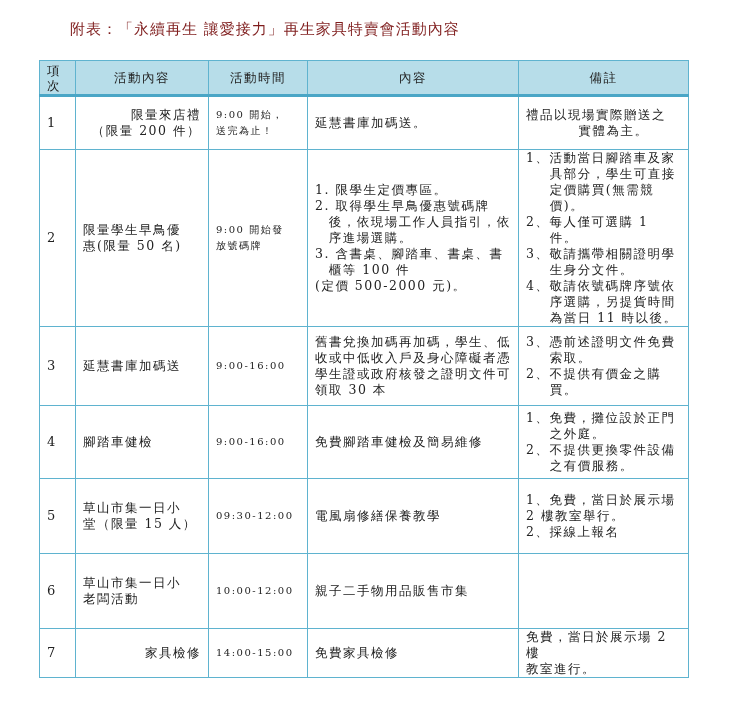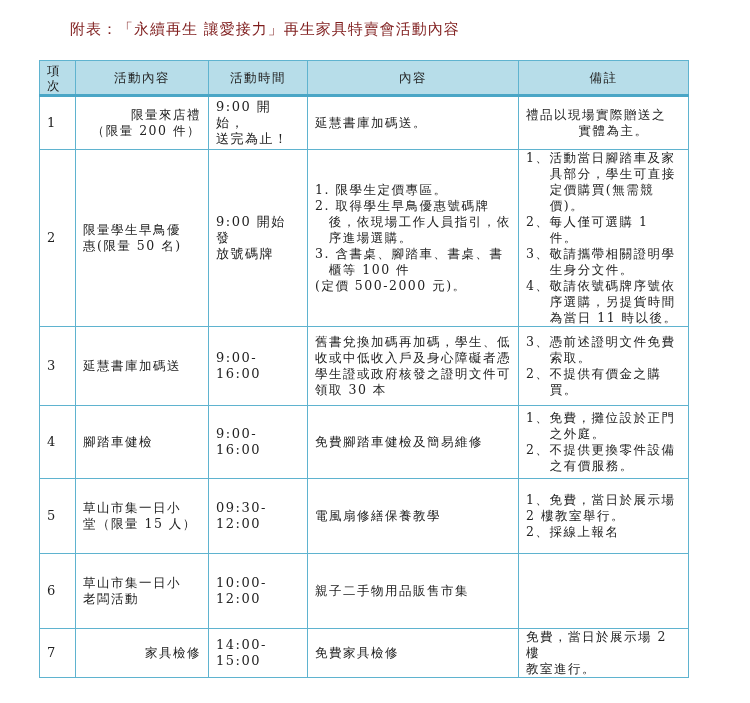--- a/index.html
+++ b/index.html
@@ -32,21 +32,21 @@
     table.activity thead th {
       background: #b7dde9;
       font-weight: normal;
       height: 33px;
       font-size: 12.5px;
       border-bottom: 3px solid #4aa6c6;
     }
     th.idx-h { text-align: left; padding: 0 6px; line-height: 15px; font-size: 12px; }
     td.idx { text-align: left; padding-left: 6px; font-size: 13px; }
     td.center { text-align: right; }
-    td.time { font-size: 13px; letter-spacing: 1px; padding-left: 7px; }
+    td.time { font-size: 10px; letter-spacing: 1px; padding-left: 7px; }
     ol.plain { margin: 0; padding: 0; list-style: none; }
     ol.plain li { padding-left: 1.9em; text-indent: -1.9em; }
     ol.dot li { padding-left: 1.1em; text-indent: -1.1em; }
     .cell-lines span { display: block; }
     .row1 td { height: 52px; }
     .row2 td { height: 176px; }
     .row3 td { height: 78px; }
     .row4 td { height: 72px; }
     .row5 td { height: 74px; }
     .row6 td { height: 74px; }

